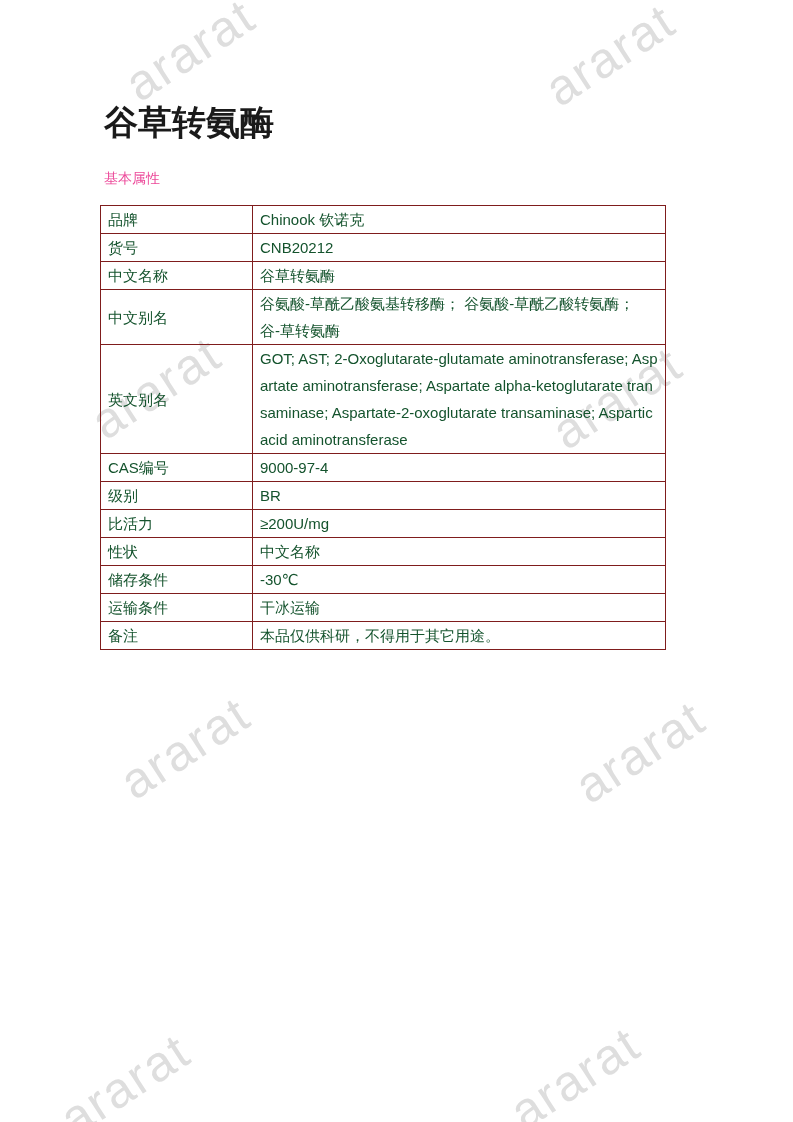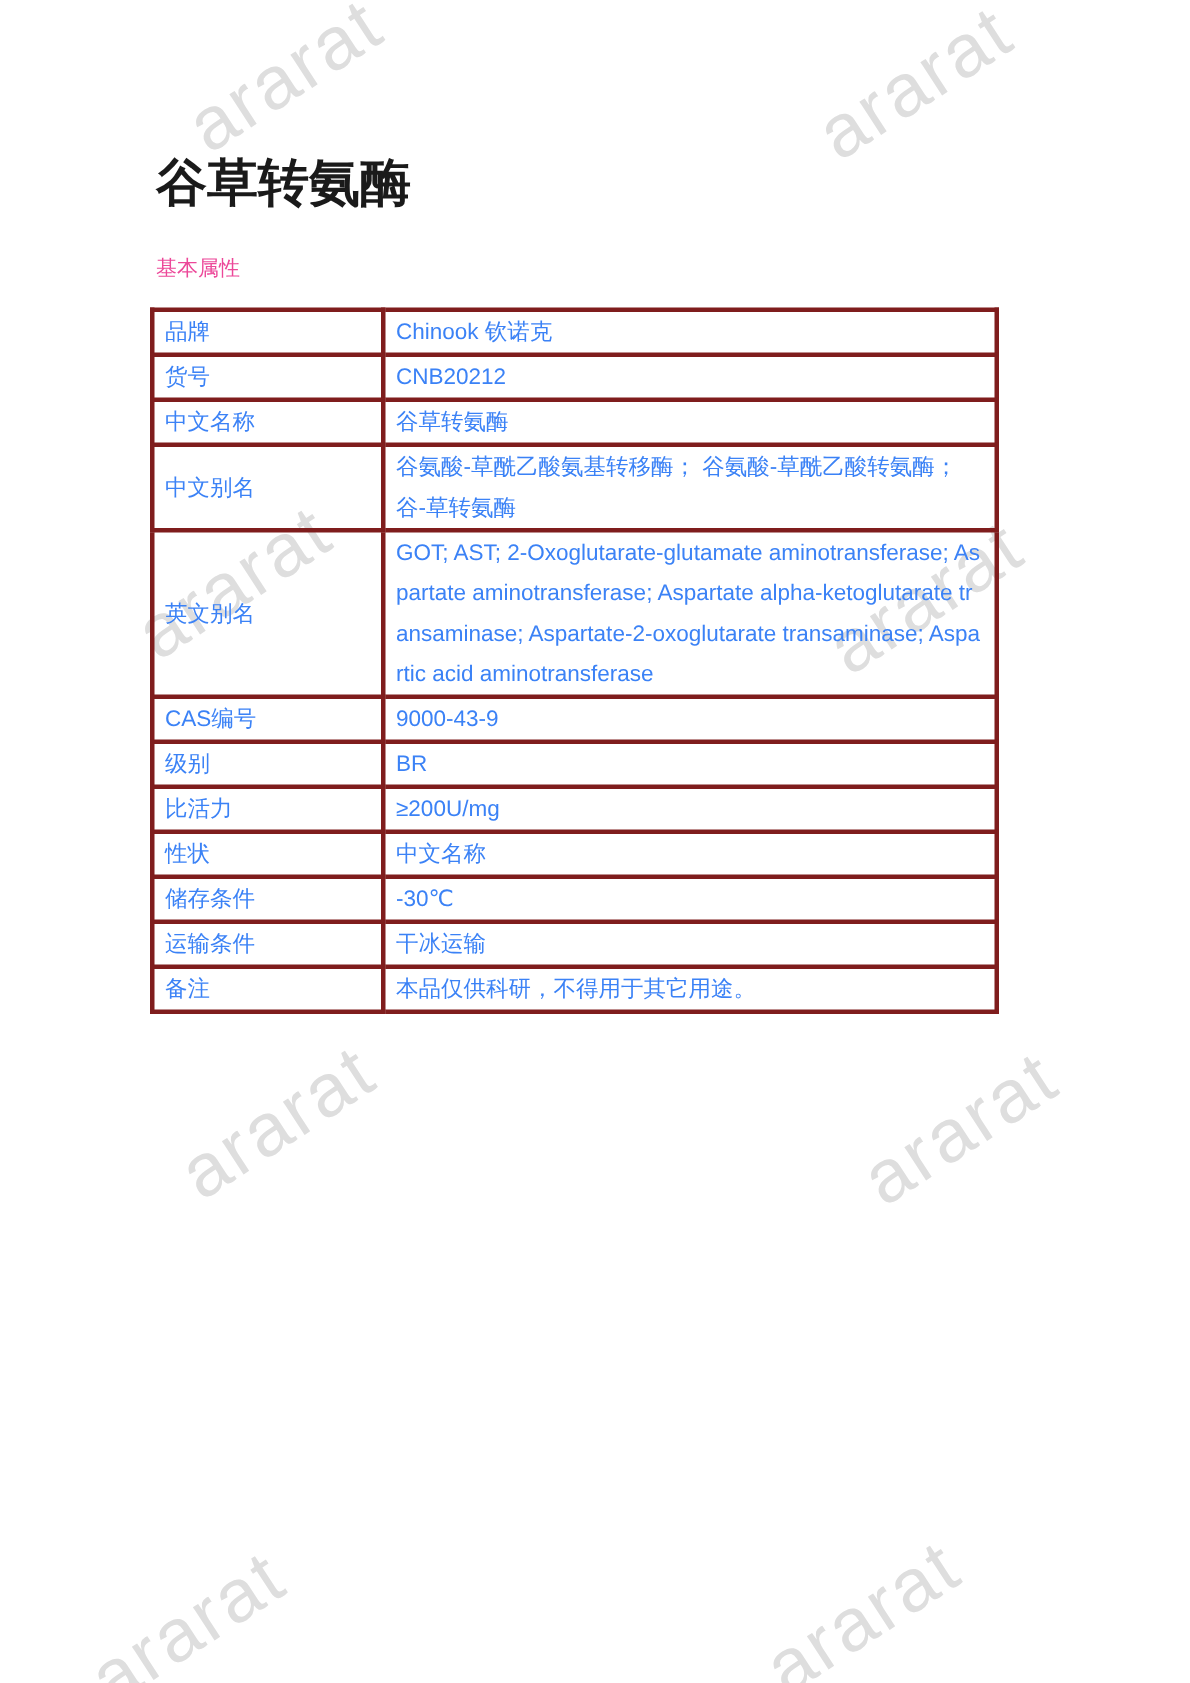--- a/index.html
+++ b/index.html
@@ -52,27 +52,27 @@
     line-height:20px;
     color:#ec4899;
   }
   table.props {
     margin-top:17px;
     border-collapse:collapse;
     width:566px;
     table-layout:fixed;
   }
   table.props td {
-    border:3px solid #7f1d1d;
+    border:1px solid #7f1d1d;
     font-size:15px;
     line-height:27px;
     height:27px;
     padding:0 7px;
     vertical-align:middle;
-    color:#3b82f6;
+    color:#14532d;
     overflow:hidden;
   }
   td.prop-label { width:137px; }
   td.prop-value { word-break:break-all;margin-top:36px; }
 </style>
 </head>
 <body>
 
 <div class="page">
 
@@ -108,21 +108,21 @@
         <tr>
           <td class="prop-label">中文别名</td>
           <td class="prop-value">谷氨酸-草酰乙酸氨基转移酶； 谷氨酸-草酰乙酸转氨酶； 谷-草转氨酶</td>
         </tr>
         <tr>
           <td class="prop-label">英文别名</td>
           <td class="prop-value">GOT; AST; 2-Oxoglutarate-glutamate aminotransferase; Aspartate aminotransferase; Aspartate alpha-ketoglutarate transaminase; Aspartate-2-oxoglutarate transaminase; Aspartic acid aminotransferase</td>
         </tr>
         <tr>
           <td class="prop-label">CAS编号</td>
-          <td class="prop-value">9000-43-9</td>
+          <td class="prop-value">9000-97-4</td>
         </tr>
         <tr>
           <td class="prop-label">级别</td>
           <td class="prop-value">BR</td>
         </tr>
         <tr>
           <td class="prop-label">比活力</td>
           <td class="prop-value">≥200U/mg</td>
         </tr>
         <tr>

